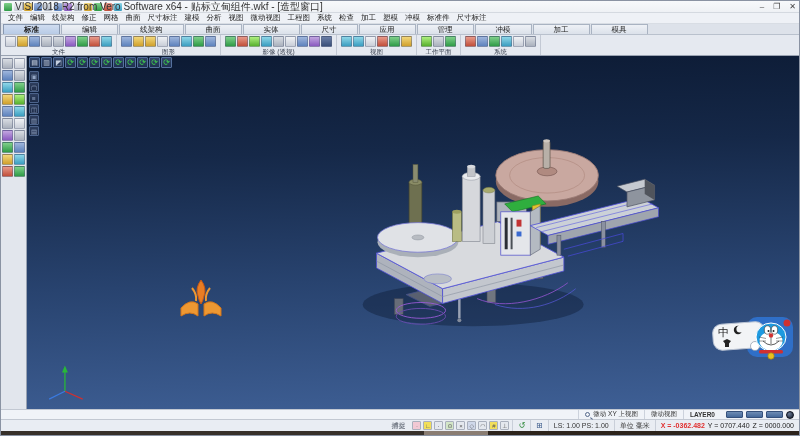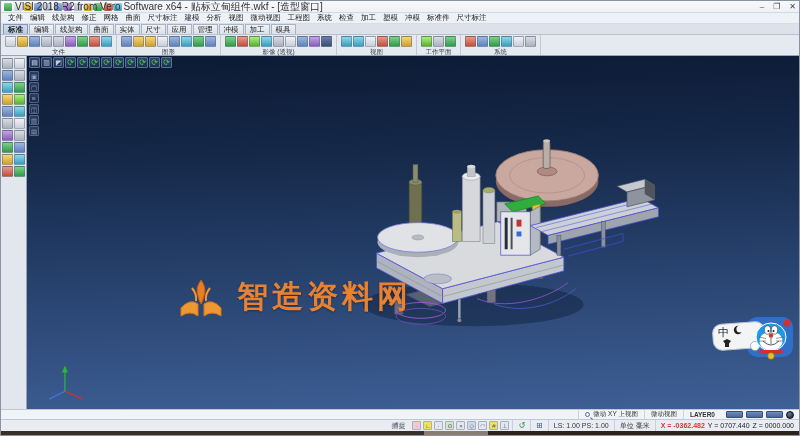--- a/index.html
+++ b/index.html
@@ -14,21 +14,21 @@
   .title{position:absolute;left:14px;right:0;text-align:left;font-size:10px;color:#333;pointer-events:none;white-space:nowrap}
   .winctl{margin-left:auto;display:flex;gap:9px;font-size:8px;color:#444;z-index:2}
   .winctl span{cursor:default;line-height:8px}
 
   
   .menubar{height:11px;background:#eef1f6;display:flex;align-items:center;padding:0 4px;gap:1px;border-bottom:1px solid #d8dde4}
   .menu-item{font-size:7.5px;color:#222;padding:0 3px;white-space:nowrap}
 
   
   .tabsrow{height:11px;background:#dde2ea;display:flex;align-items:flex-end;padding:0 2px;gap:1px;border-bottom:1px solid #b9c1cd}
-  .tab{font-size:7.5px;color:#222;padding:0 4px;border:1px solid #a9b3c2;border-bottom:none;background:linear-gradient(#eef1f6,#dbe1ea);height:10px;line-height:10px;white-space:nowrap}
+  .tab{font-size:7.5px;color:#222;padding:0 20px;border:1px solid #a9b3c2;border-bottom:none;background:linear-gradient(#eef1f6,#dbe1ea);height:10px;line-height:10px;white-space:nowrap}
   .tab.sel{background:linear-gradient(#cfdcf0,#b8cbe6);font-weight:bold;border-color:#8898b0}
 
   
   .toolbarrow{height:21px;background:#e5e9f0;display:flex;border-bottom:1px solid #9aa3b2}
   .tgroup{display:flex;flex-direction:column;justify-content:space-between;border-right:1px solid #c3c9d4;padding:1px 4px 0 4px}
   .ticons{display:flex;gap:1px;align-items:center}
   .tlabel{font-size:6.5px;color:#3c4452;text-align:center;line-height:7px;white-space:nowrap}
   .i{width:11px;height:11px;border:1px solid rgba(90,100,125,.5);border-radius:1px;display:inline-block}
   .c1{background:linear-gradient(#9fb6dc,#5d82bd)} .c2{background:linear-gradient(#7fd08a,#2f9b47)}
   .c3{background:linear-gradient(#f2d77a,#d0a02c)} .c4{background:linear-gradient(#d9dde3,#aab1bd)}
@@ -358,21 +358,20 @@
       </svg>
 
       <div class="watermark">
         <svg width="48" height="46" viewBox="0 0 48 46">
           <path d="M4,34 Q13,24 21,30 L21,42 Q13,36 4,42 Z" fill="#f59b30" stroke="#d97818" stroke-width="1"></path>
           <path d="M44,34 Q35,24 27,30 L27,42 Q35,36 44,42 Z" fill="#f59b30" stroke="#d97818" stroke-width="1"></path>
           <path d="M24,6 Q30,14 27,22 Q26,27 24,30 Q22,27 21,22 Q18,14 24,6 Z" fill="#ef7f22" stroke="#d05a10" stroke-width="1"></path>
           <path d="M15,14 Q20,20 19,27" fill="none" stroke="#f59b30" stroke-width="2"></path>
           <path d="M33,14 Q28,20 29,27" fill="none" stroke="#f59b30" stroke-width="2"></path>
         </svg>
-        <span class="wm-text">智造资料网</span>
       </div>
 
       <div class="ime">
         <svg width="84" height="50" viewBox="0 0 84 50">
           <rect x="36" y="4" rx="10" width="46" height="40" fill="#2f6fc8"></rect>
           <circle cx="76" cy="10" r="3.5" fill="#d03030"></circle>
           <g transform="rotate(-4 28 24)">
             <rect x="2" y="10" rx="9" width="52" height="26" fill="#f2f4f6" stroke="#b8c2d2"></rect>
           </g>
           <text x="7" y="23" font-size="11" fill="#222" font-family="Liberation Sans, sans-serif">中</text>

